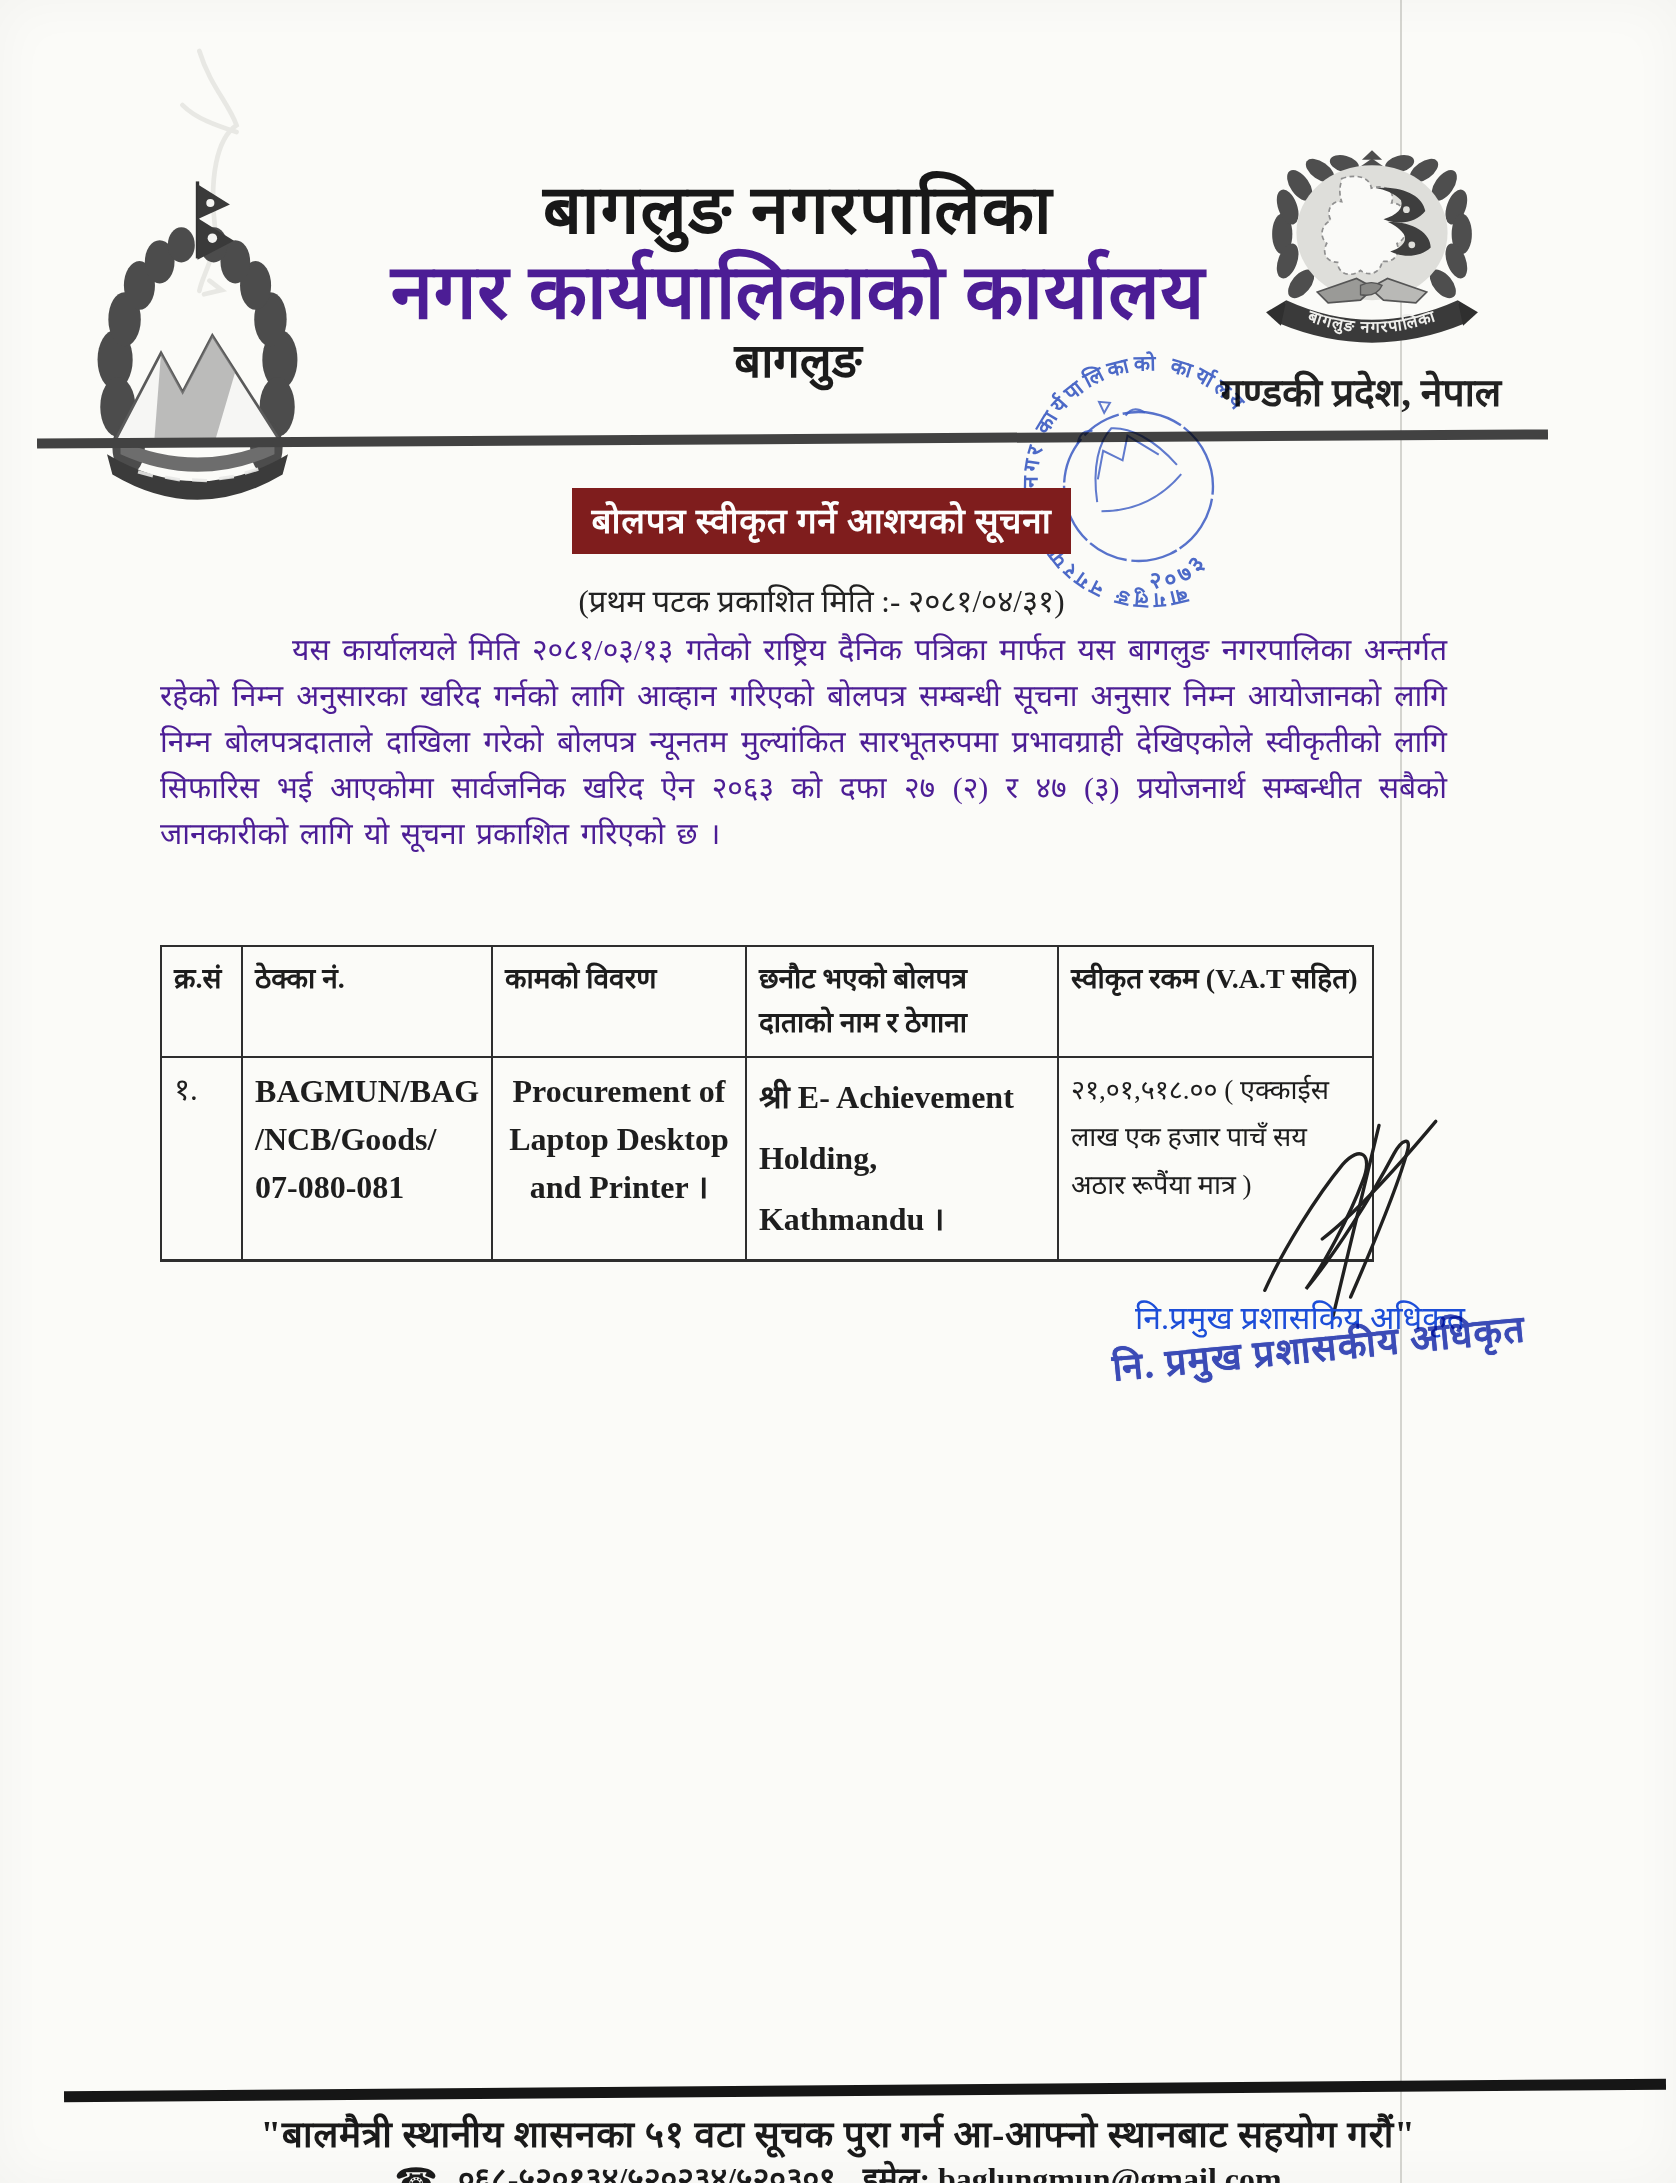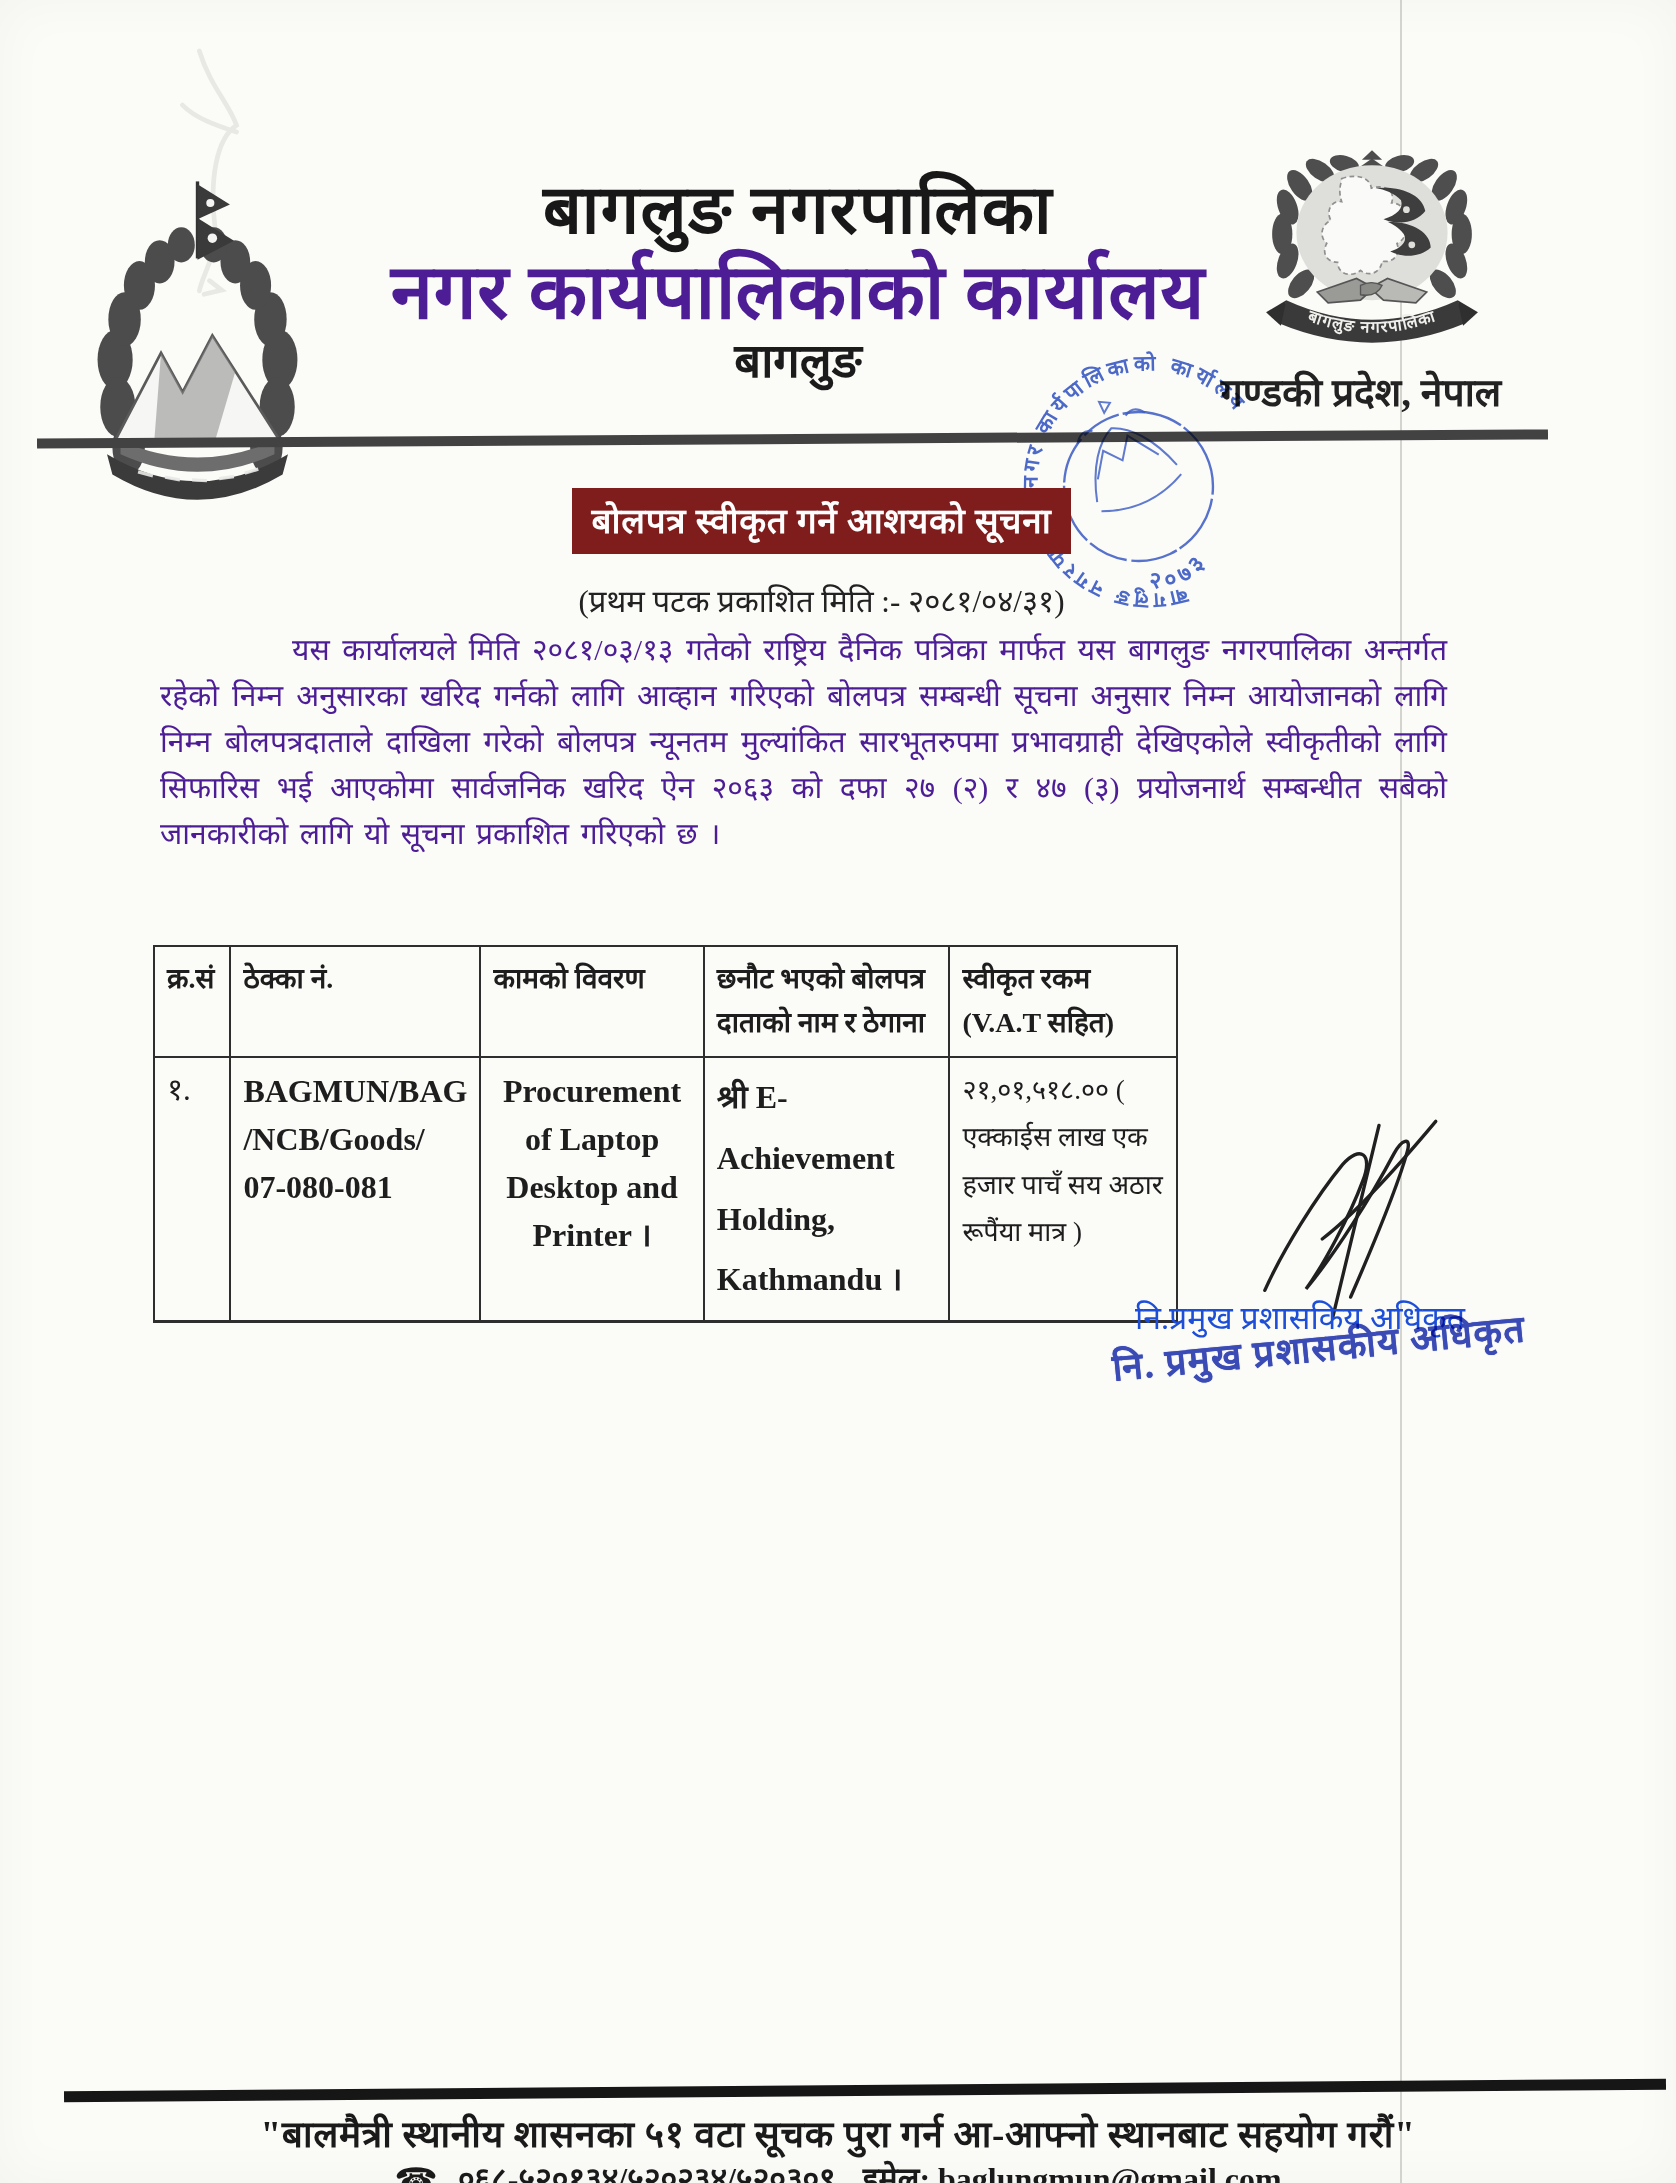--- a/index.html
+++ b/index.html
@@ -23,21 +23,21 @@
   
   .round-stamp{left:993px;top:341px;width:291px;height:291px;mix-blend-mode:multiply;opacity:.93;}
   .badge-wrap{left:0;top:488px;width:1643px;text-align:center;}
   .badge{display:inline-block;background:#7f1d1d;color:#fdfdfd;font-size:35px;font-weight:bold;
          padding:8px 20px 10.8px 20px;letter-spacing:0.7px;}
   .dateline{left:0;top:579px;width:1643px;text-align:center;font-size:31px;color:#222;}
   
   .bodypara{left:160px;top:627px;width:1287px;font-size:30px;line-height:46px;
             text-align:justify;text-indent:132px;color:#4c1d95;word-spacing:4px;}
   
-  table.notice-table{left:153px;top:945px;width:1025px;position:absolute;border-collapse:collapse;}
+  table.notice-table{left:160px;top:945px;width:1214px;position:absolute;border-collapse:collapse;}
   table.notice-table td,table.notice-table th{border:2px solid #2e2e2e;padding:9.5px 12px;vertical-align:top;}
   table.notice-table tr.datarow td{border-bottom-width:3.4px;}
   th.h{font-size:28px;font-weight:600;text-align:left;line-height:1.6;color:#1d1d1d;height:81px;}
   .c-sn{font-size:31px;text-align:left;vertical-align:middle;}
   .c-lat{font-family:"Liberation Serif",serif;font-weight:bold;font-size:32px;line-height:1.5;vertical-align:middle;}
   .c-center{text-align:center;}
   .prelines{white-space:pre-line;}
   .c-dev{font-size:27px;line-height:1.75;vertical-align:middle;color:#1d1d1d;}
   
   .sig-svg{left:1241px;top:1116px;}

